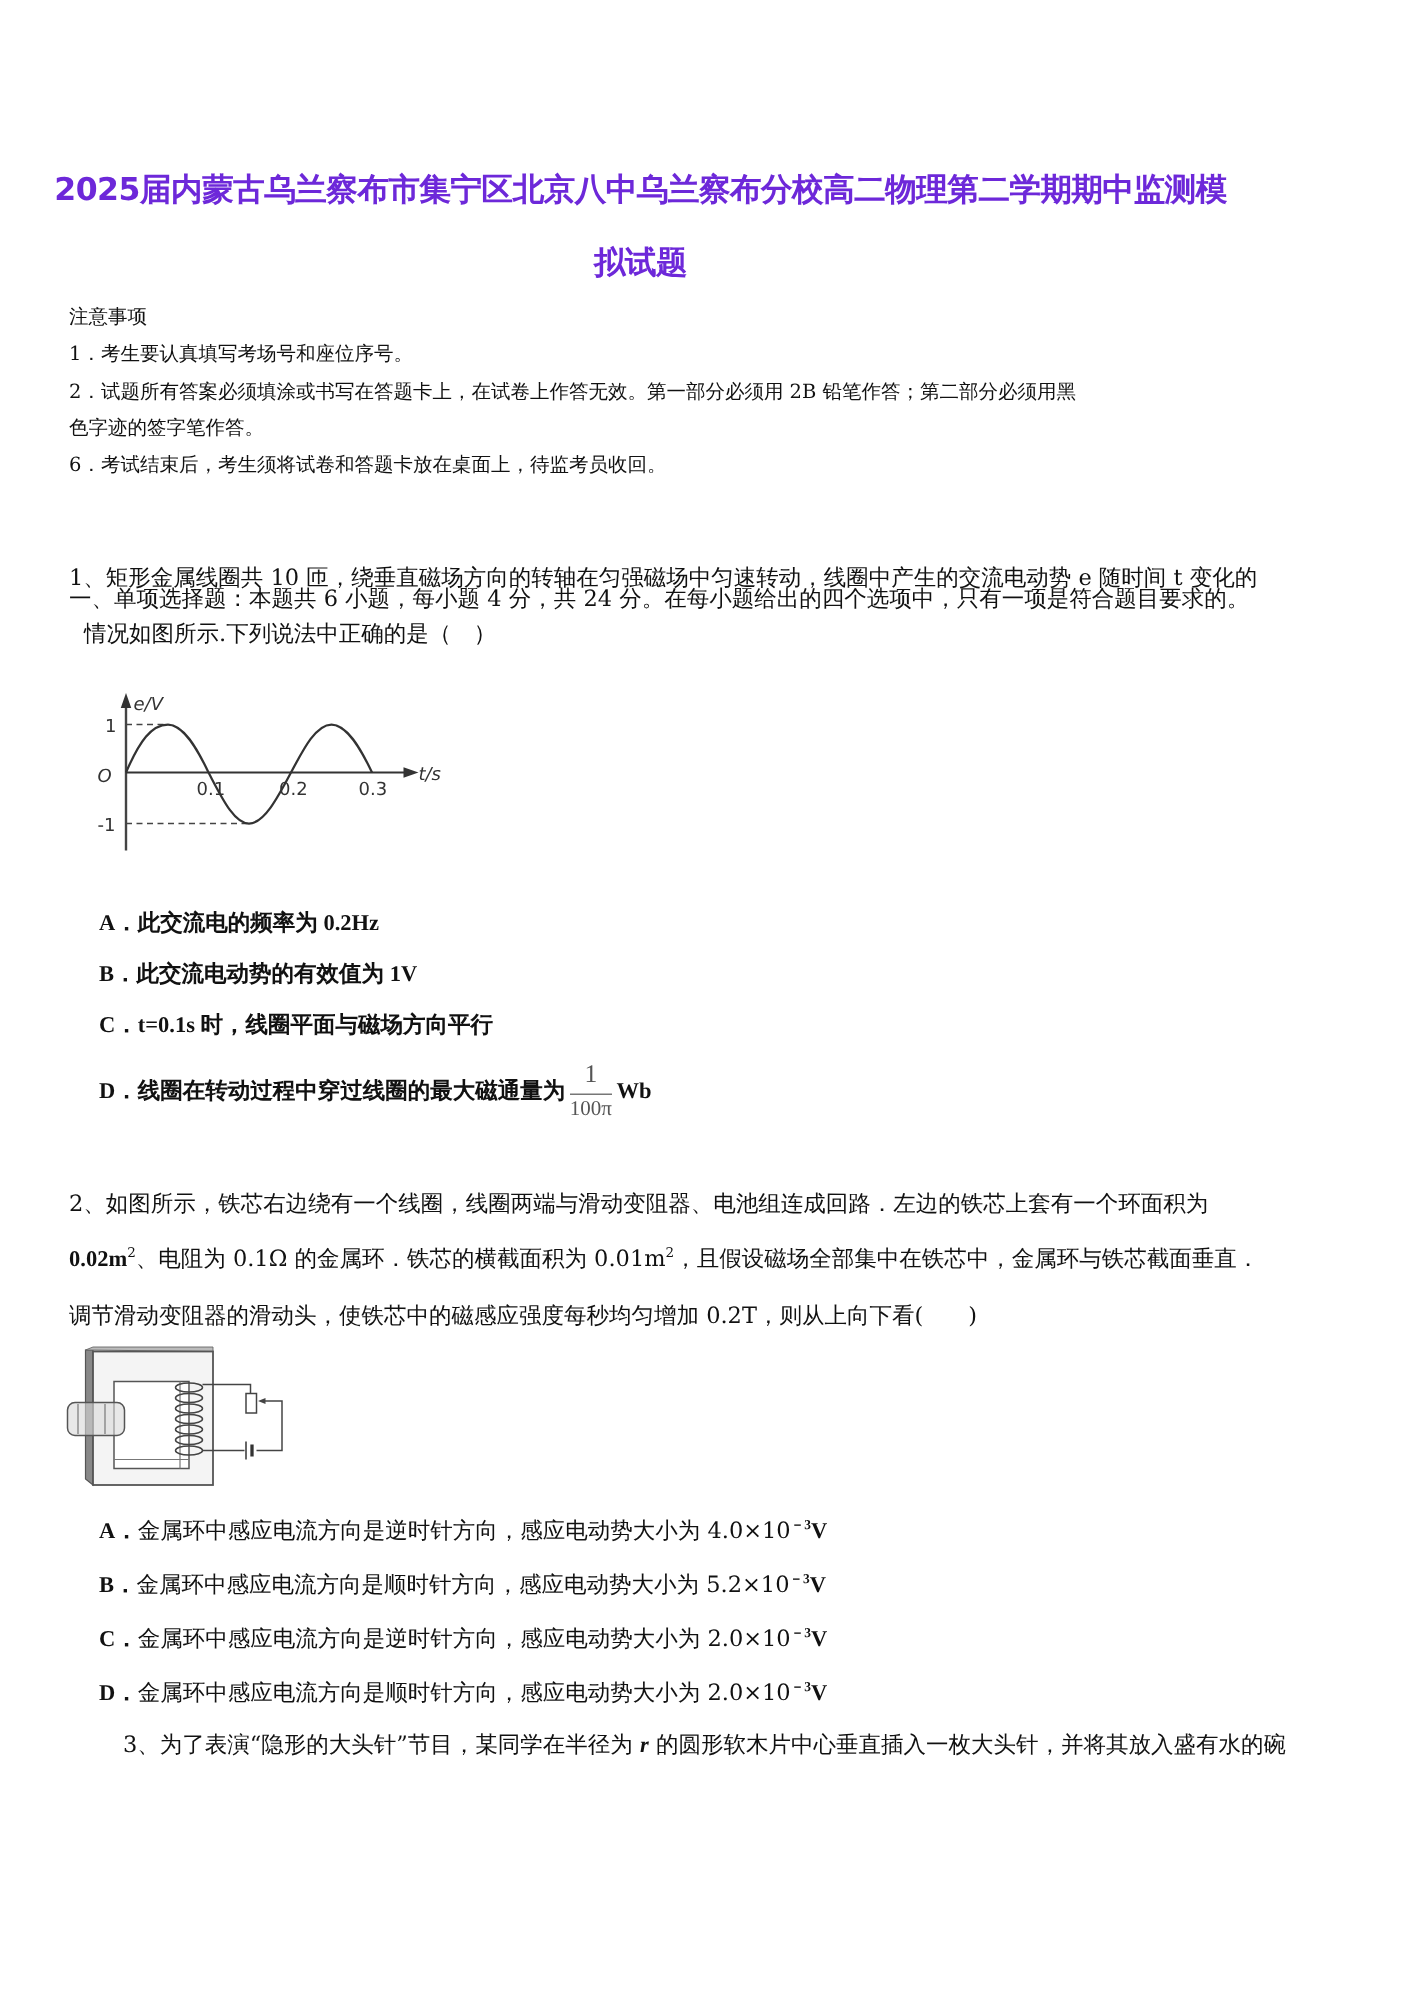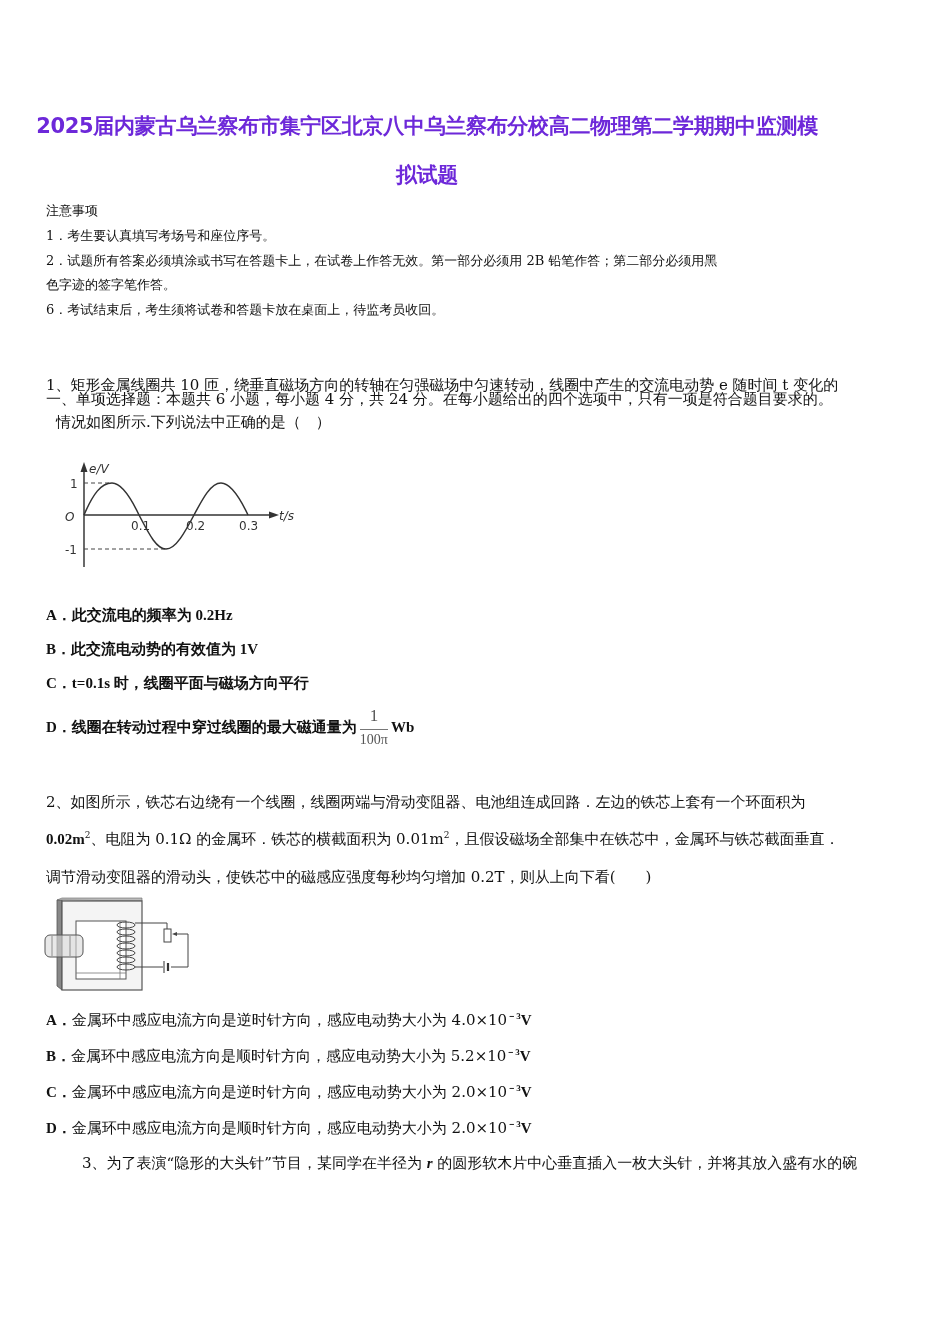--- a/index.html
+++ b/index.html
@@ -1,21 +1,21 @@
 <!DOCTYPE html>
 <html><head>
 <meta charset="utf-8">
 <style>
   html, body { margin: 0; padding: 0; background: #ffffff; }
   body { width: 950px; height: 1344px; position: relative; overflow: hidden; color: #111; }
   .abs { position: absolute; white-space: nowrap; }
   .title { font-family: "DejaVu Sans", "Liberation Sans", sans-serif; font-weight: bold; font-size: 21px; letter-spacing: -0.3px; color: #6d28d9; width: 854px; text-align: center; left: 0; }
   .notice { font-family: "DejaVu Serif", "Liberation Serif", serif; font-size: 13px; color: #111; }
   .q { font-family: "DejaVu Serif", "Liberation Serif", serif; font-size: 15px; color: #111; }
-  .bold-opt { font-family: "DejaVu Serif", "Liberation Serif", serif; font-size: 15px; color: #111; }
+  .bold-opt { font-family: "DejaVu Serif", "Liberation Serif", serif; font-size: 15px; color: #111; margin-left: 20px; }
   .opt-letter { font-weight: bold; font-family: "Liberation Serif", serif; }
   .b { font-weight: bold; font-family: "Liberation Serif", serif; }
   sup { font-size: 9px; vertical-align: 6px; }
   .frac { display: inline-block; position: relative; vertical-align: middle; text-align: center; margin: 0 3px; }
   .frac .num { display: block; font-family: "Liberation Serif", serif; font-size: 17px; color: #555; line-height: 20px; padding-bottom: 3px; border-bottom: 1.5px solid #777; }
   .frac .den { display: block; font-family: "Liberation Serif", serif; font-size: 14px; color: #555; line-height: 20px; }
   .figure { position: absolute; }
 </style>
 </head>
 <body>

